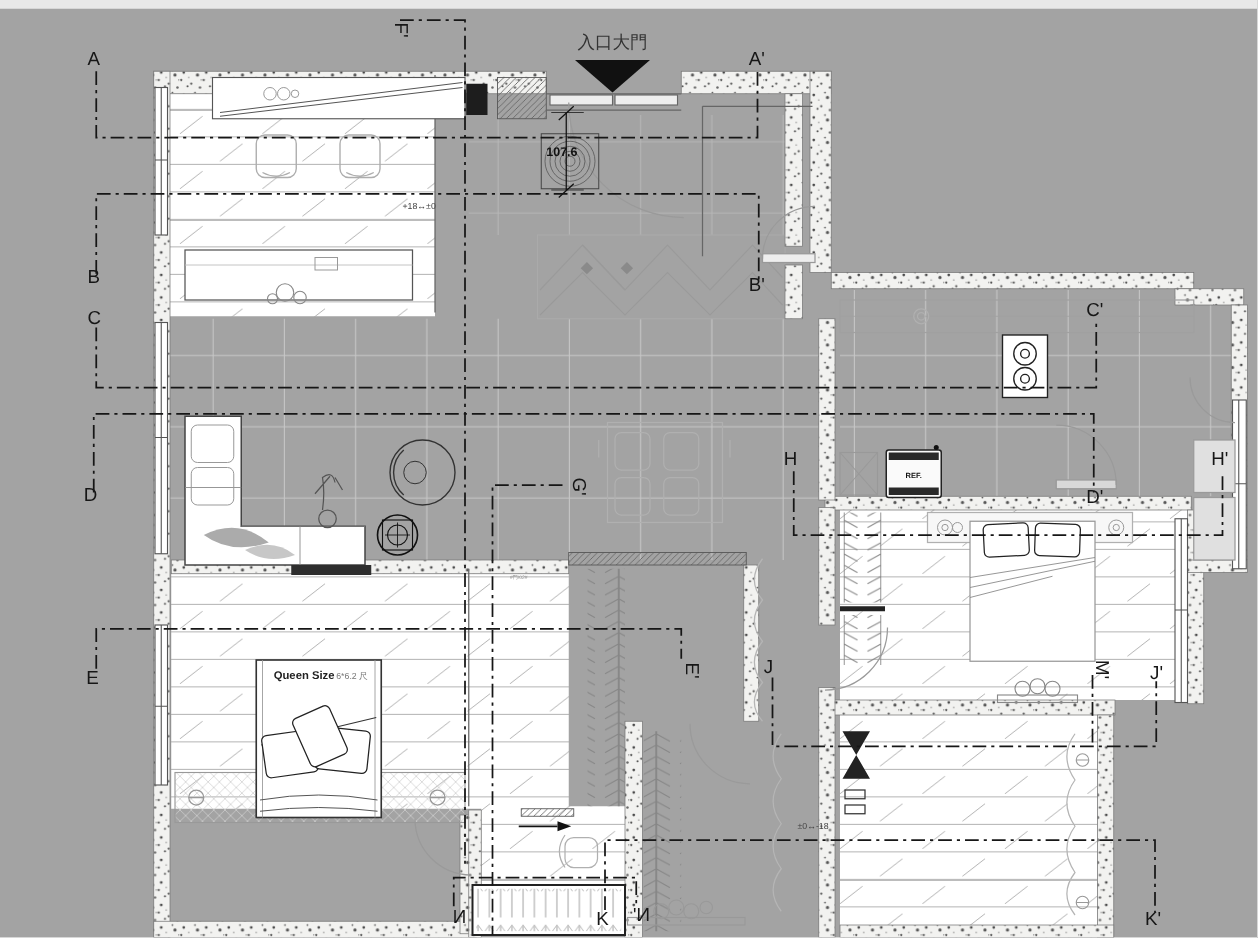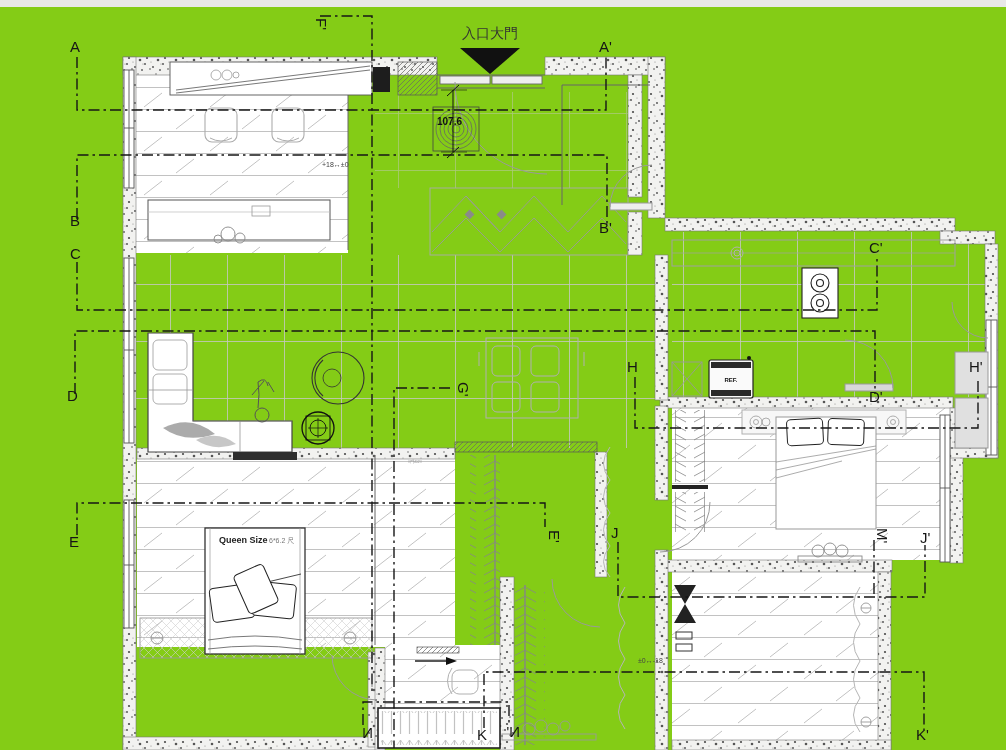--- a/index.html
+++ b/index.html
@@ -1,16 +1,16 @@
 <!DOCTYPE html>
 <html><head>
 <meta charset="utf-8">
 <style>
   html,body{margin:0;padding:0;background:#fff;}
-  .canvas{position:relative;width:1006px;height:750px;background:#84cc16;overflow:hidden;
+  .canvas{position:relative;width:1006px;height:750px;background:#a3a3a3;overflow:hidden;
           font-family:"Liberation Sans", sans-serif;}
   svg{display:block;}
   text{fill:#161616;}
   .marker{font-size:15px;fill:#1a1a1a;}
   .cjk{font-size:14px;fill:#333;}
   .dim{font-size:10px;font-weight:bold;fill:#111;}
   .lvl{font-size:7px;fill:#444;}
   .tiny{font-size:4px;fill:#8a8a8a;}
   .bedbold{font-size:9px;font-weight:bold;fill:#222;}
   .bedsize{font-size:7px;fill:#777;}

